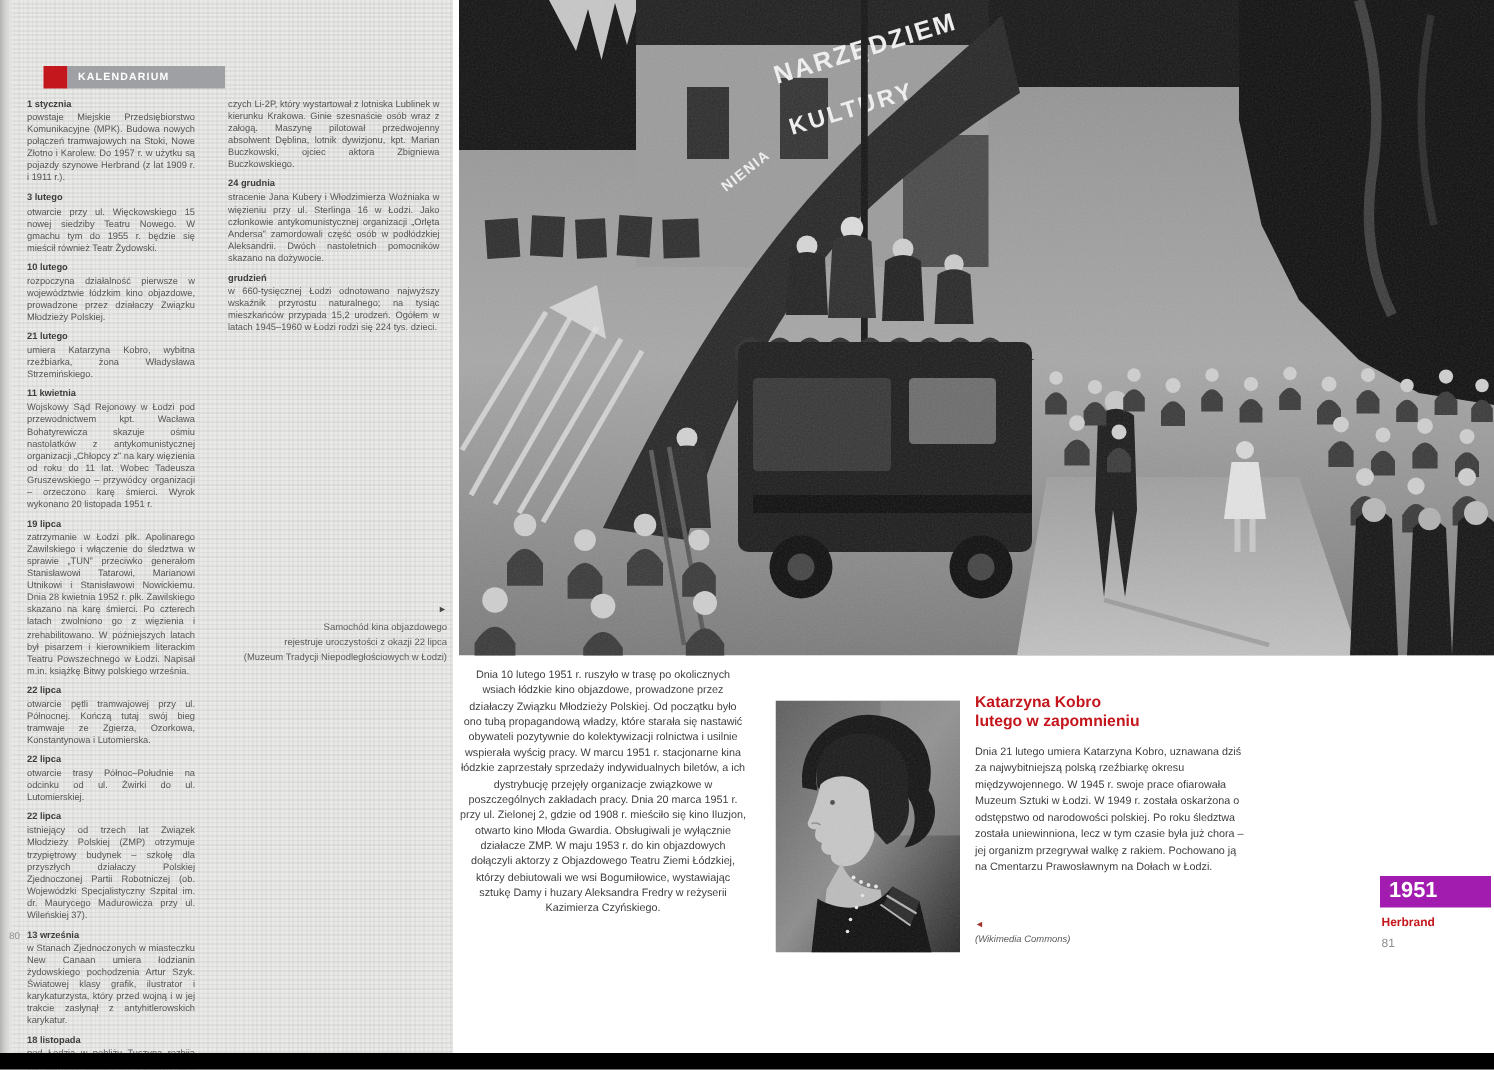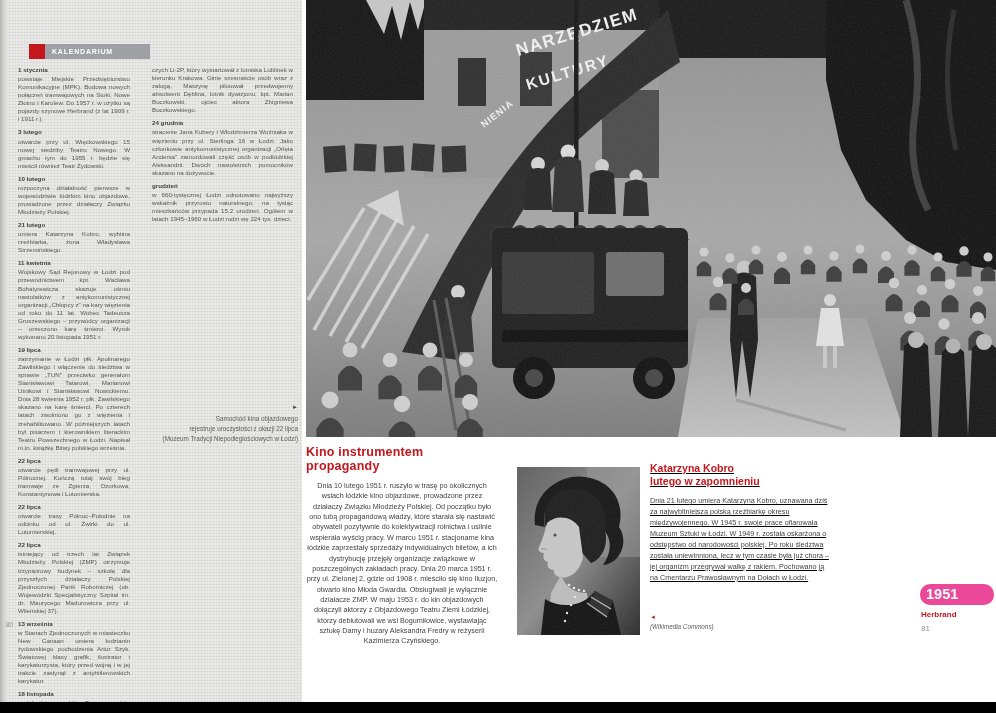--- a/index.html
+++ b/index.html
@@ -31,21 +31,21 @@
 
   
   .main-photo{position:absolute;left:306px;top:0;width:690px;height:437px;display:block;}
 
   .article{position:absolute;left:306px;top:445px;width:192px;}
   .article-title{margin:0 0 8px 0;font-size:12.5px;font-weight:bold;letter-spacing:.2px;}
   .article-body{font-size:7.2px;line-height:1.44;color:#3f3f3f;text-align:center;}
 
   .portrait{position:absolute;left:517px;top:467px;width:123px;height:168px;display:block;}
 
-  .kobro{position:absolute;left:650px;top:462px;width:183px;text-decoration:underline;}
+  .kobro{position:absolute;left:650px;top:462px;width:183px;}
   .kobro-title{margin:0 0 9px 0;font-size:10.5px;font-weight:bold;line-height:1.2;}
   .kobro-body{font-size:7.2px;line-height:1.52;color:#3f3f3f;}
   .kobro-caption{position:absolute;left:650px;top:614px;font-size:6.3px;color:#5c5c5c;}
   .caption-arrow-l{display:block;font-size:6px;margin-bottom:3px;}
   .kobro-credit{font-style:italic;}
 
   .year-tab{position:absolute;left:920px;top:584px;width:74px;height:21px;color:#fff;
             font-size:14.5px;font-weight:bold;line-height:21px;padding-left:6px;box-sizing:border-box;}
   .era-label{position:absolute;left:921px;top:610px;font-size:8px;font-weight:bold;}
   .right-page-number{position:absolute;left:921px;top:624px;font-size:8px;color:#8f8f8f;}
@@ -235,21 +235,20 @@
       <path d="M666,348 q12,-12 24,0 L690,437 L662,437 Z"></path>
       <circle cx="610" cy="340" r="8" fill="#b9b9b9"></circle>
         <circle cx="647" cy="346" r="7.5" fill="#b2b2b2"></circle>
         <circle cx="678" cy="342" r="8" fill="#bdbdbd"></circle>
     </g>
 
     <rect width="690" height="437" filter="url(#grainF)" opacity=".14"></rect>
   </svg>
 
   <div class="article">
-    <h2 class="article-title" style="color: rgb(196, 22, 29);">Kino instrumentem propagandy</h2>
     <div class="article-body">Dnia 10 lutego 1951 r. ruszyło w trasę po okolicznych wsiach łódzkie kino objazdowe, prowadzone przez działaczy Związku Młodzieży Polskiej. Od początku było ono tubą propagandową władzy, które starała się nastawić obywateli pozytywnie do kolektywizacji rolnictwa i usilnie wspierała wyścig pracy. W marcu 1951 r. stacjonarne kina łódzkie zaprzestały sprzedaży indywidualnych biletów, a ich dystrybucję przejęły organizacje związkowe w poszczególnych zakładach pracy. Dnia 20 marca 1951 r. przy ul. Zielonej 2, gdzie od 1908 r. mieściło się kino Iluzjon, otwarto kino Młoda Gwardia. Obsługiwali je wyłącznie działacze ZMP. W maju 1953 r. do kin objazdowych dołączyli aktorzy z Objazdowego Teatru Ziemi Łódzkiej, którzy debiutowali we wsi Bogumiłowice, wystawiając sztukę Damy i huzary Aleksandra Fredry w reżyserii Kazimierza Czyńskiego.</div>
   </div>
 
   <svg class="portrait" viewBox="0 0 123 168" xmlns="http://www.w3.org/2000/svg">
     <defs>
       <linearGradient id="ptG" x1="0" y1="0" x2="1" y2="1">
         <stop offset="0" stop-color="#5e5e5e"></stop>
           <stop offset=".5" stop-color="#8d8d8d"></stop>
           <stop offset="1" stop-color="#2a2a2a"></stop>
       </linearGradient>
@@ -293,18 +292,18 @@
       <span>lutego w zapomnieniu</span>
     </h3>
     <div class="kobro-body">Dnia 21 lutego umiera Katarzyna Kobro, uznawana dziś za najwybitniejszą polską rzeźbiarkę okresu międzywojennego. W 1945 r. swoje prace ofiarowała Muzeum Sztuki w Łodzi. W 1949 r. została oskarżona o odstępstwo od narodowości polskiej. Po roku śledztwa została uniewinniona, lecz w tym czasie była już chora – jej organizm przegrywał walkę z rakiem. Pochowano ją na Cmentarzu Prawosławnym na Dołach w Łodzi.</div>
   </div>
 
   <div class="kobro-caption">
     <span class="caption-arrow-l" style="color: rgb(161, 52, 47);">◄</span>
     <span class="kobro-credit">(Wikimedia Commons)</span>
   </div>
 
-  <div class="year-tab" style="background: #ec4899; border-radius: 10px;">1951</div>
+  <div class="year-tab" style="background: #a21caf;">1951</div>
   <div class="era-label" style="color: rgb(196, 22, 29);">Herbrand</div>
   <div class="right-page-number">81</div>
 
   <div class="bottom-bar"></div>
 </div>
 
 </body></html>

